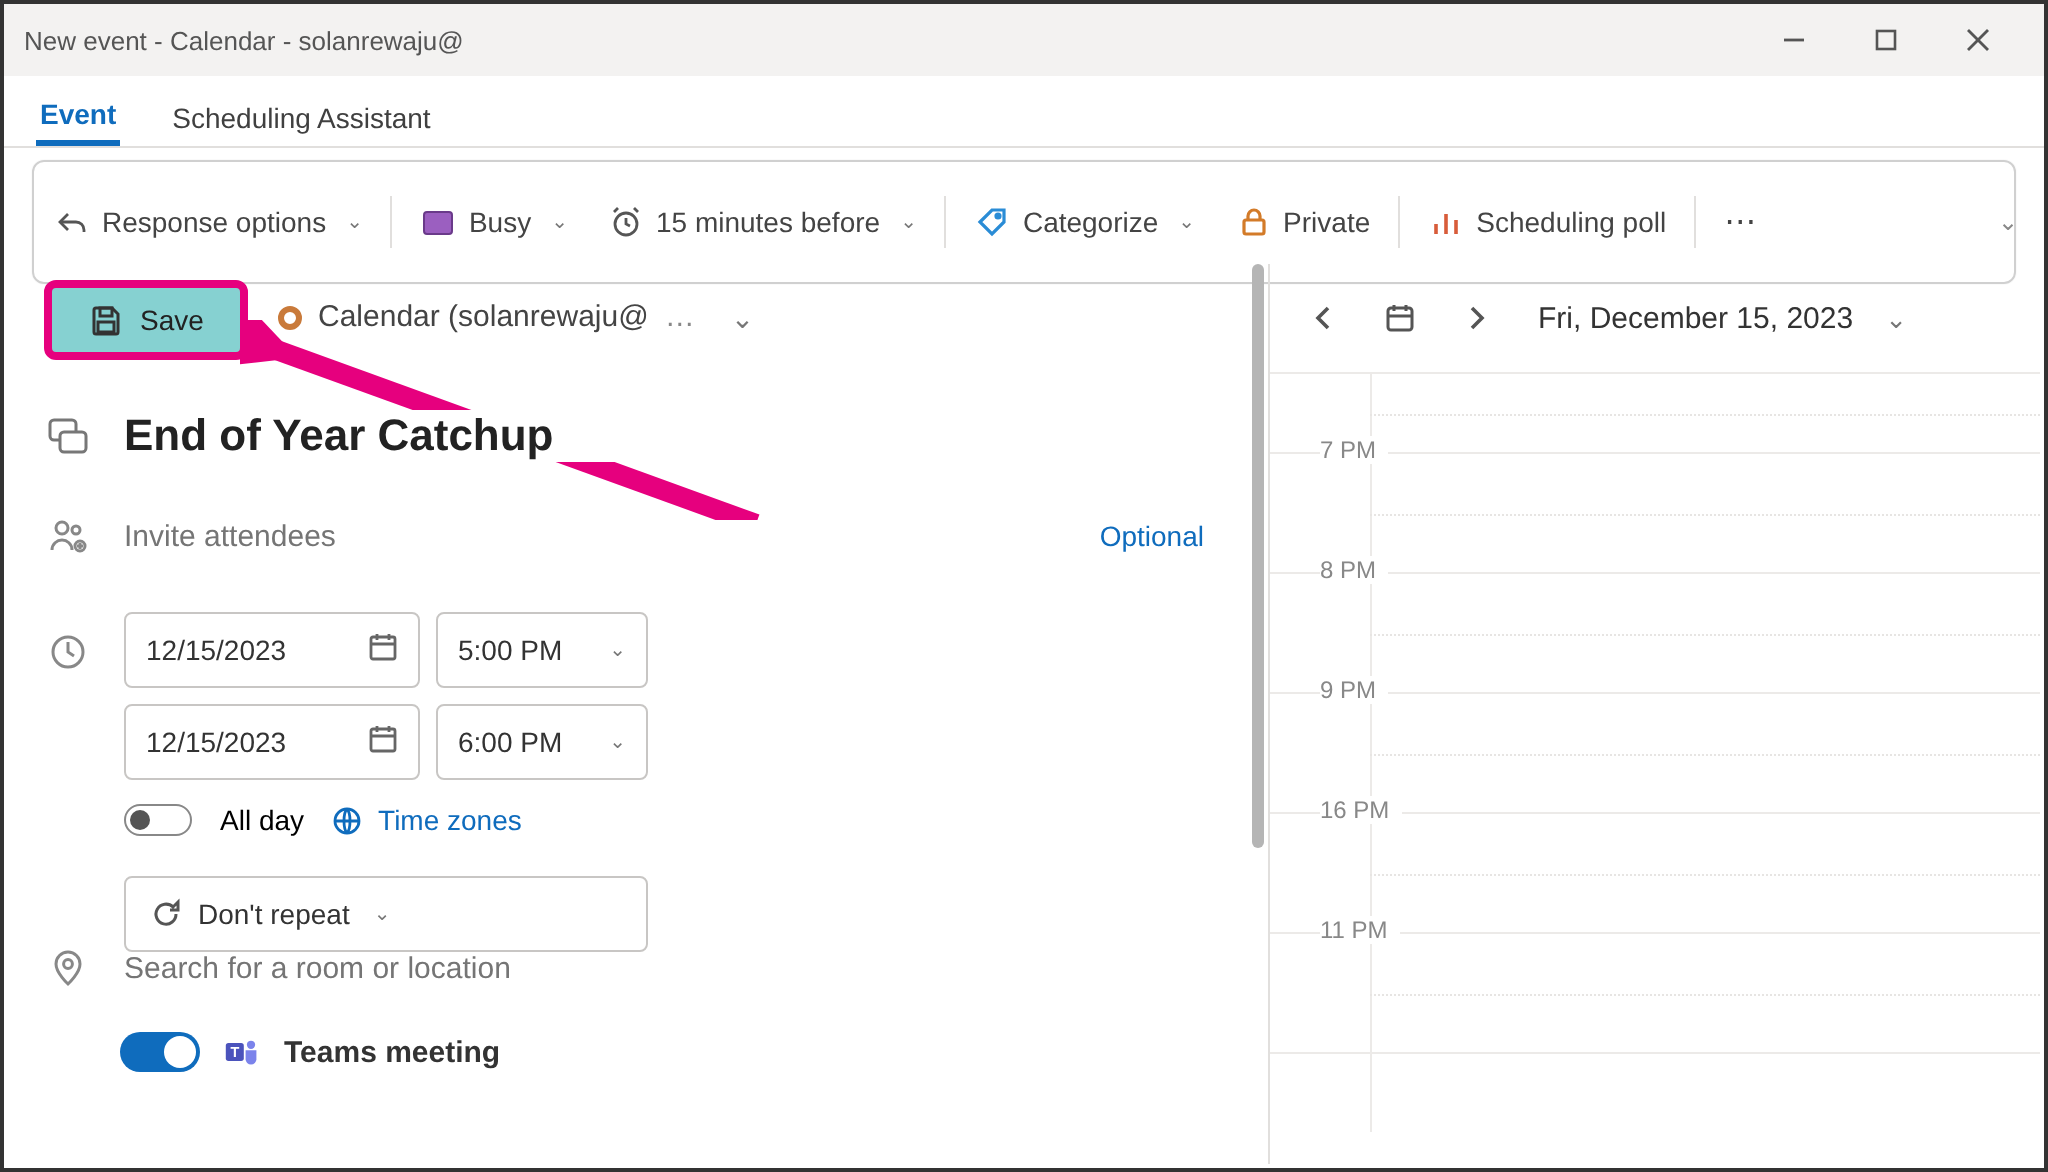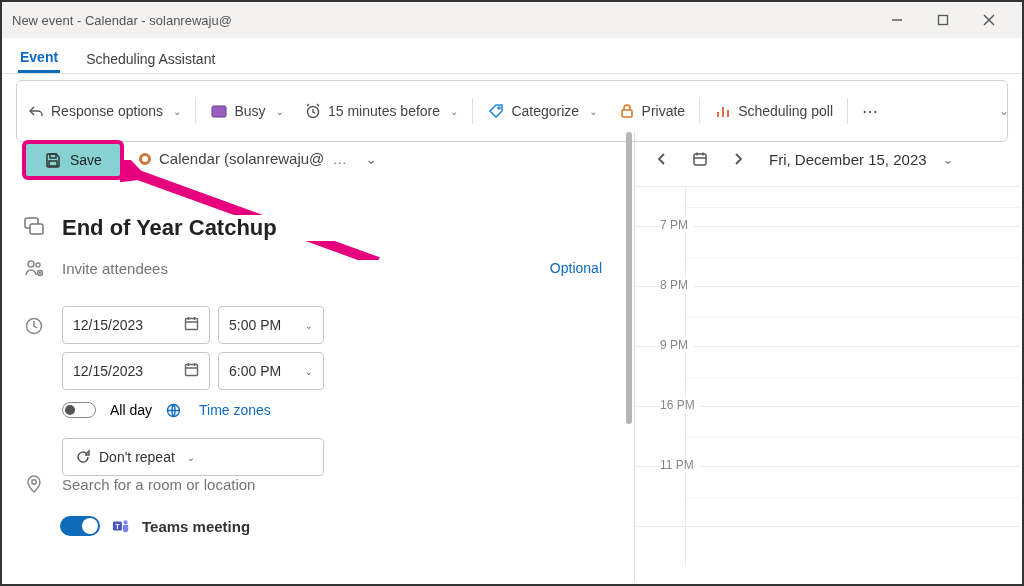--- a/index.html
+++ b/index.html
@@ -17,35 +17,35 @@
 .r-sep{width:1px;height:26px;background:#e1dfdd;margin:0 4px}
 .chev{font-size:10px;color:#777;margin-left:4px}
 .icon{width:18px;height:18px;display:inline-flex;align-items:center;justify-content:center;flex-shrink:0}
 .ribbon-over{position:absolute;right:-2px;top:50%;transform:translateY(-50%);font-size:12px;color:#888;pointer-events:none}
 .body{display:flex;position:absolute;top:130px;bottom:2px;left:2px;right:2px}
 .form{flex:0 0 630px;position:relative;padding:16px 16px 16px 18px}
 .save-wrap{position:absolute;left:18px;top:8px;}
 .save-btn{background:#86d1d1;border:4px solid #e6007e;border-radius:6px;height:40px;padding:0 18px;display:flex;align-items:center;gap:8px;font-size:14px;color:#222}
 .cal-sel{position:absolute;left:135px;top:18px;display:flex;align-items:center;gap:8px;font-size:15px;color:#444}
 .orange-dot{width:12px;height:12px;border-radius:50%;border:3px solid #c97a3a;background:#fff}
-.title-row{position:absolute;left:18px;top:83px;display:flex;gap:16px}
+.title-row{position:absolute;left:18px;top:73px;display:flex;align-items:center;gap:16px}
 .title-input{font-size:22px;font-weight:600;color:#222;border:none;outline:none;width:500px}
 .att-row{position:absolute;left:18px;top:126px;display:flex;align-items:center;gap:16px;width:580px}
 .att-input{flex:1;border:none;outline:none;font-size:15px;color:#666}
 .optional{color:#0f6cbd;font-size:14px}
 .time-block{position:absolute;left:18px;top:174px;display:flex;gap:16px}
 .time-rows{display:flex;flex-direction:column;gap:8px}
 .time-row{display:flex;gap:8px}
 .field{border:1px solid #c8c6c4;border-radius:4px;height:38px;display:flex;align-items:center;padding:0 10px;font-size:14px;color:#333;background:#fff}
 .date-field{width:148px;justify-content:space-between}
 .time-field{width:106px;justify-content:space-between}
 .allday-row{display:flex;align-items:center;gap:14px;margin-top:4px;font-size:14px}
 .toggle-off{width:34px;height:16px;border:1px solid #888;border-radius:10px;position:relative;background:#fff}
 .toggle-off::after{content:"";position:absolute;left:2px;top:2px;width:10px;height:10px;border-radius:50%;background:#555}
-.tz{color:#0f6cbd;display:flex;align-items:center;gap:18px}
+.tz{color:#0f6cbd;display:flex;align-items:center;gap:8px}
 .repeat-btn{margin-top:12px;border:1px solid #c8c6c4;border-radius:4px;height:38px;padding:0 12px;display:inline-flex;align-items:center;gap:8px;font-size:14px;color:#333}
 .loc-row{position:absolute;left:18px;top:342px;display:flex;align-items:center;gap:16px;font-size:15px;color:#666}
 .teams-row{position:absolute;left:56px;top:384px;display:flex;align-items:center;gap:12px;font-size:15px;font-weight:600;color:#333}
 .toggle-on{width:40px;height:20px;background:#0f6cbd;border-radius:12px;position:relative}
 .toggle-on::after{content:"";position:absolute;right:2px;top:2px;width:16px;height:16px;background:#fff;border-radius:50%}
 .col-icon{width:24px;display:flex;justify-content:center;color:#777}
 .scroll-ind{position:absolute;left:622px;top:0;width:6px;height:292px;background:#b5b5b5;border-radius:3px}
 .cal-pane{flex:1;border-left:1px solid #e1dfdd;padding-top:8px}
 .cal-head{display:flex;align-items:center;gap:12px;padding:6px 14px;font-size:15px;color:#333}
 .cal-nav{width:26px;height:26px;display:flex;align-items:center;justify-content:center;color:#555}

